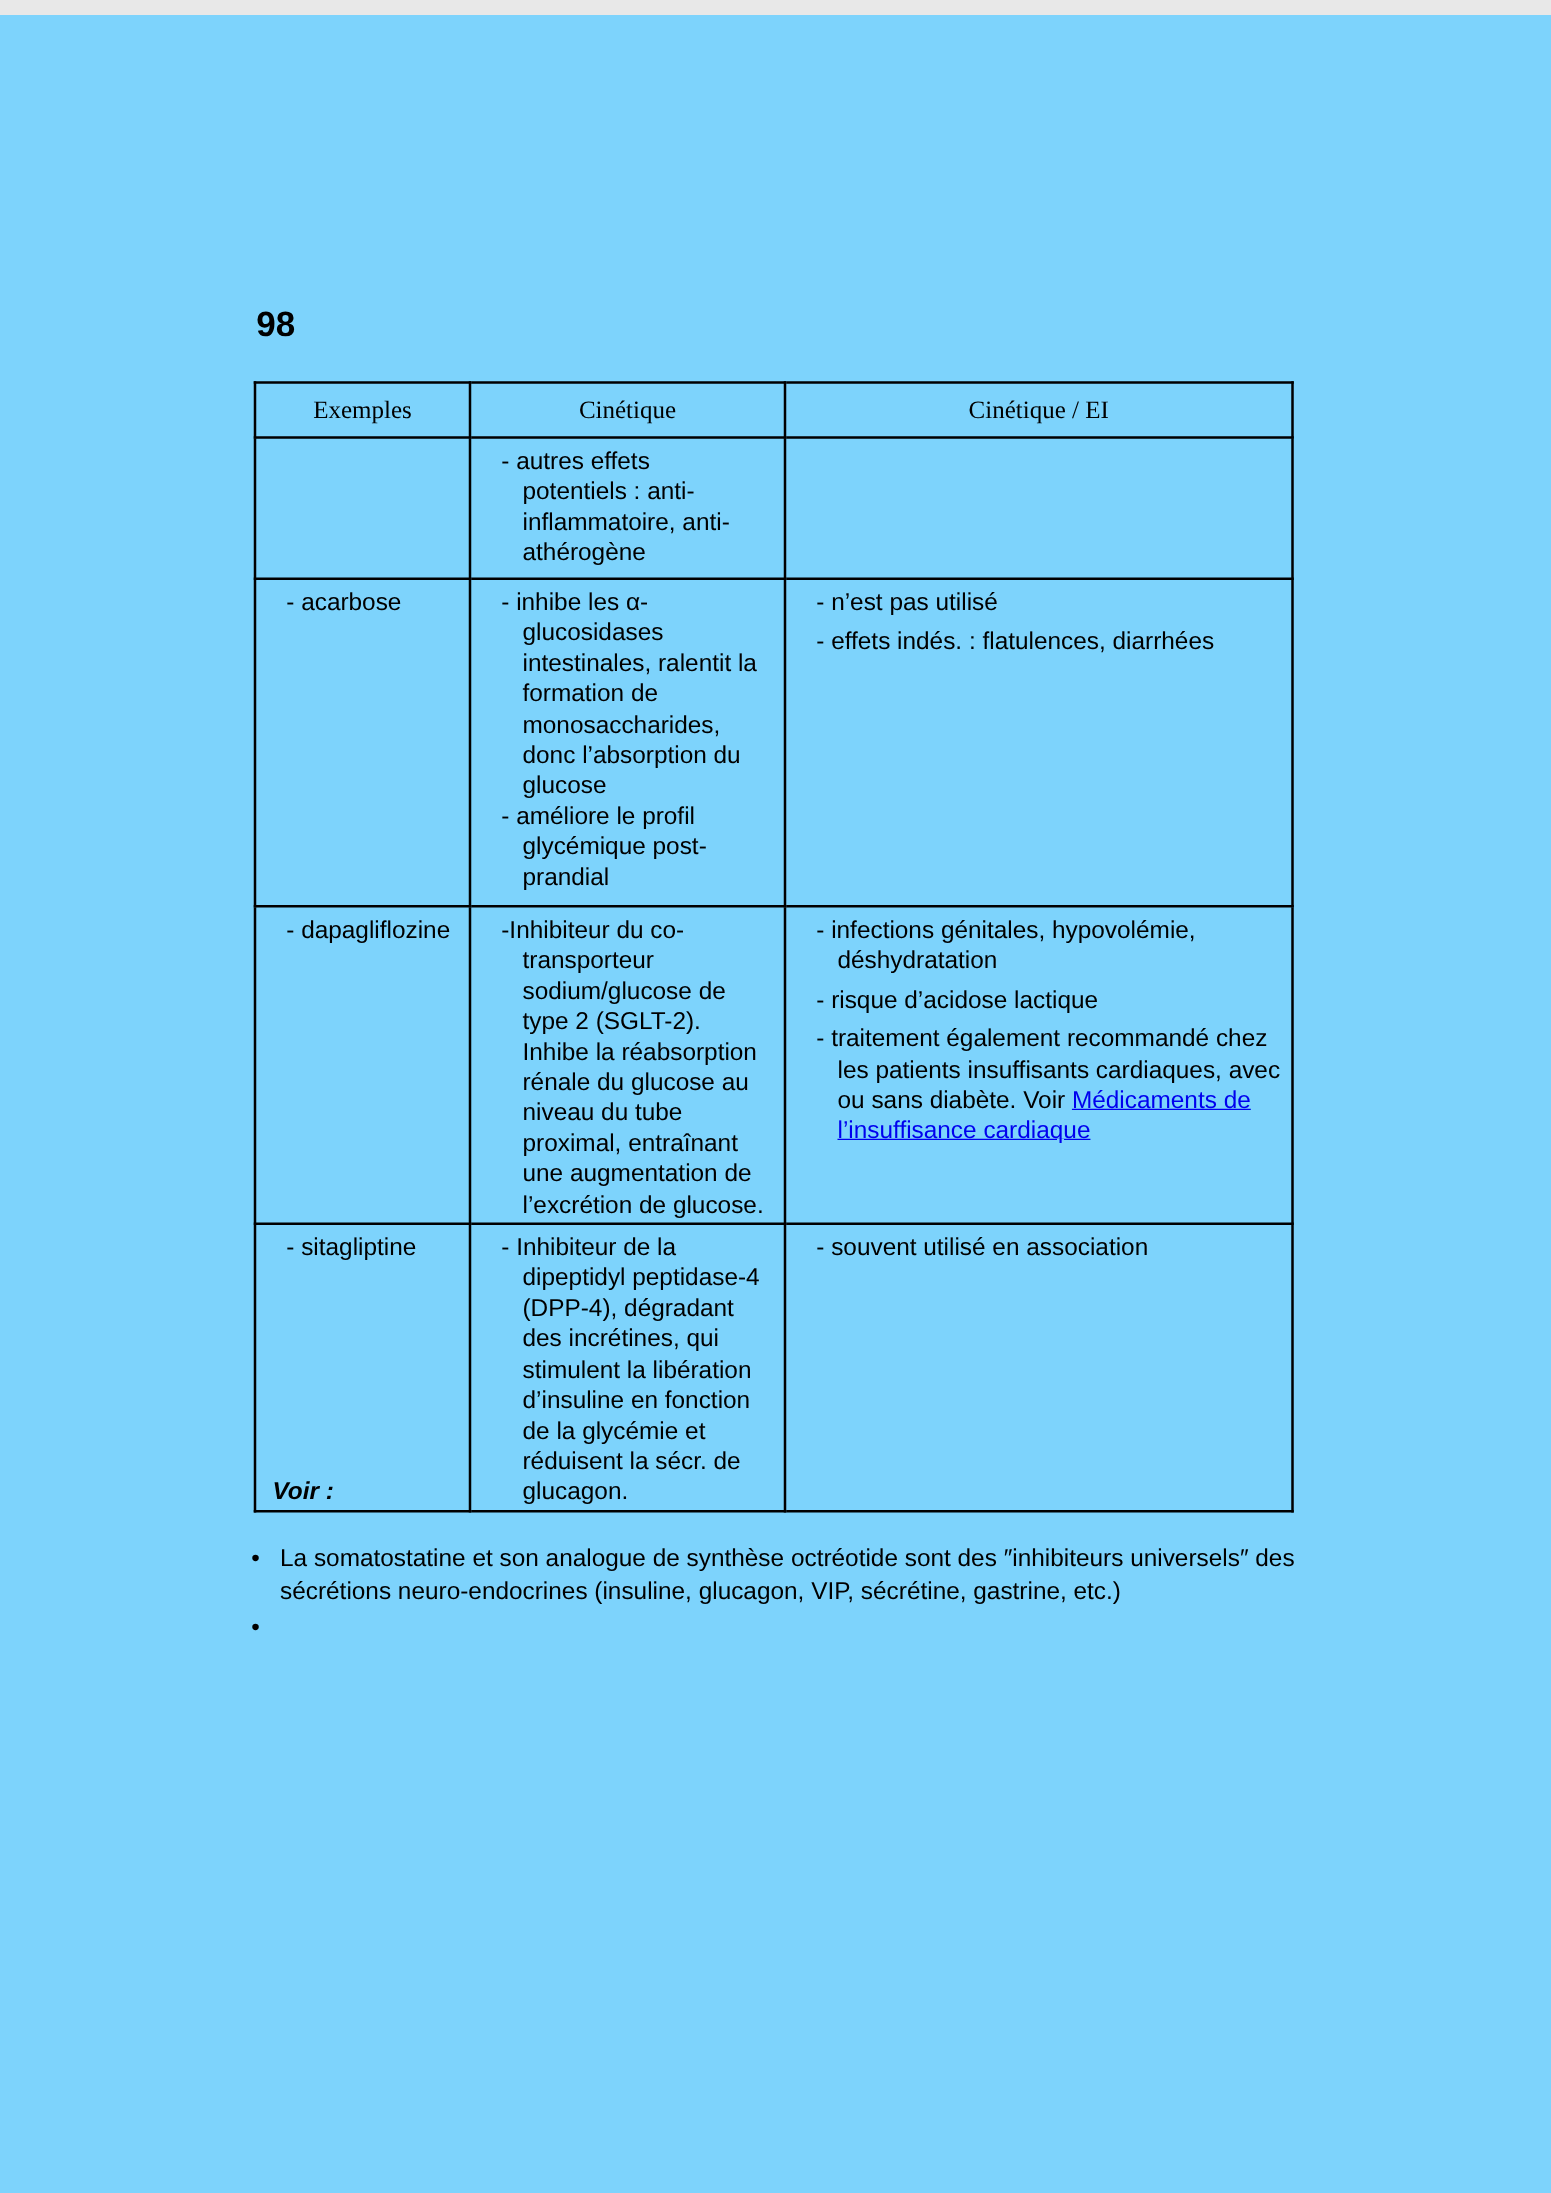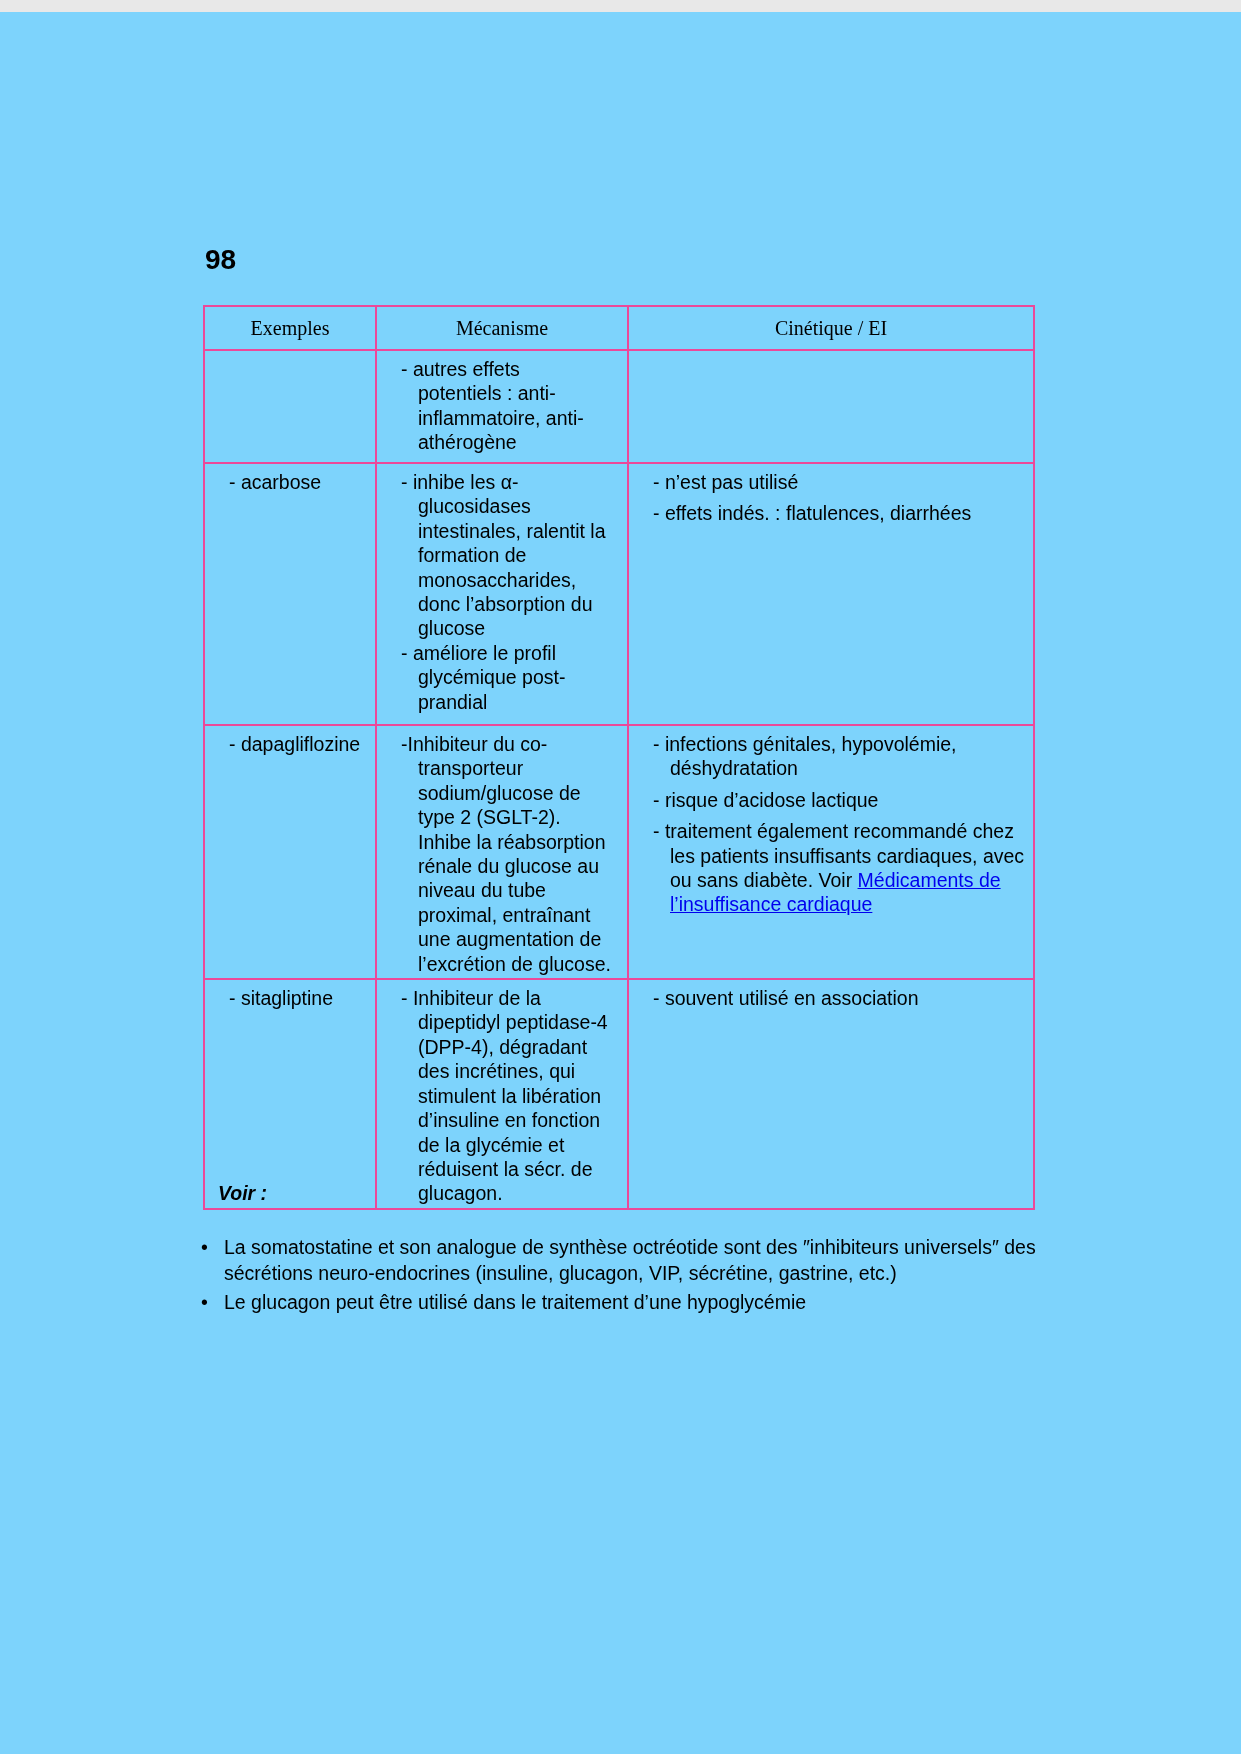--- a/index.html
+++ b/index.html
@@ -19,21 +19,21 @@
   }
   table.med-table{
     position:absolute;left:203px;top:293px;
     width:830px;
     border-collapse:collapse;table-layout:fixed;
   }
   .med-table col.c1{width:172px}
   .med-table col.c2{width:252px}
   .med-table col.c3{width:406px}
   .med-table th,.med-table td{
-    border:2px solid #ec4899;
+    border:2px solid #000000;
     vertical-align:top;
     overflow:hidden;
   }
   .med-table th{
     font-family:"Liberation Serif","DejaVu Serif",serif;
     font-weight:normal;
     font-size:20px;
     height:38px;
     text-align:center;
     vertical-align:middle;
@@ -88,21 +88,21 @@
 
   <table class="med-table">
     <colgroup>
         <col class="c1">
         <col class="c2">
         <col class="c3">
       </colgroup>
     <thead>
       <tr>
         <th>Exemples</th>
-        <th>Mécanisme</th>
+        <th>Cinétique</th>
         <th>Cinétique / EI</th>
       </tr>
     </thead>
     <tbody>
       <tr class="r1">
         <td>
             <div class="cell"></div>
           </td>
         <td>
             <div class="cell">
@@ -207,17 +207,16 @@
 
 
   <div class="bullets">
     <div class="bullet">
       <span class="bullet-marker">•</span>
       <div class="bullet-text"><span>La </span><span class="it">somatostatine</span><span> et son analogue de synthèse </span><span class="it">octréotide</span><span> sont des ″inhibiteurs universels″ des
 sécrétions neuro-endocrines (insuline, glucagon, VIP, sécrétine, gastrine, etc.)</span></div>
     </div>
     <div class="bullet">
       <span class="bullet-marker">•</span>
-      <div class="bullet-text"><span>Le </span><span class="it">glucagon</span><span> peut être utilisé dans le traitement d’une hypoglycémie</span></div>
     </div>
   </div>
 
 </div>
 
 </body></html>

